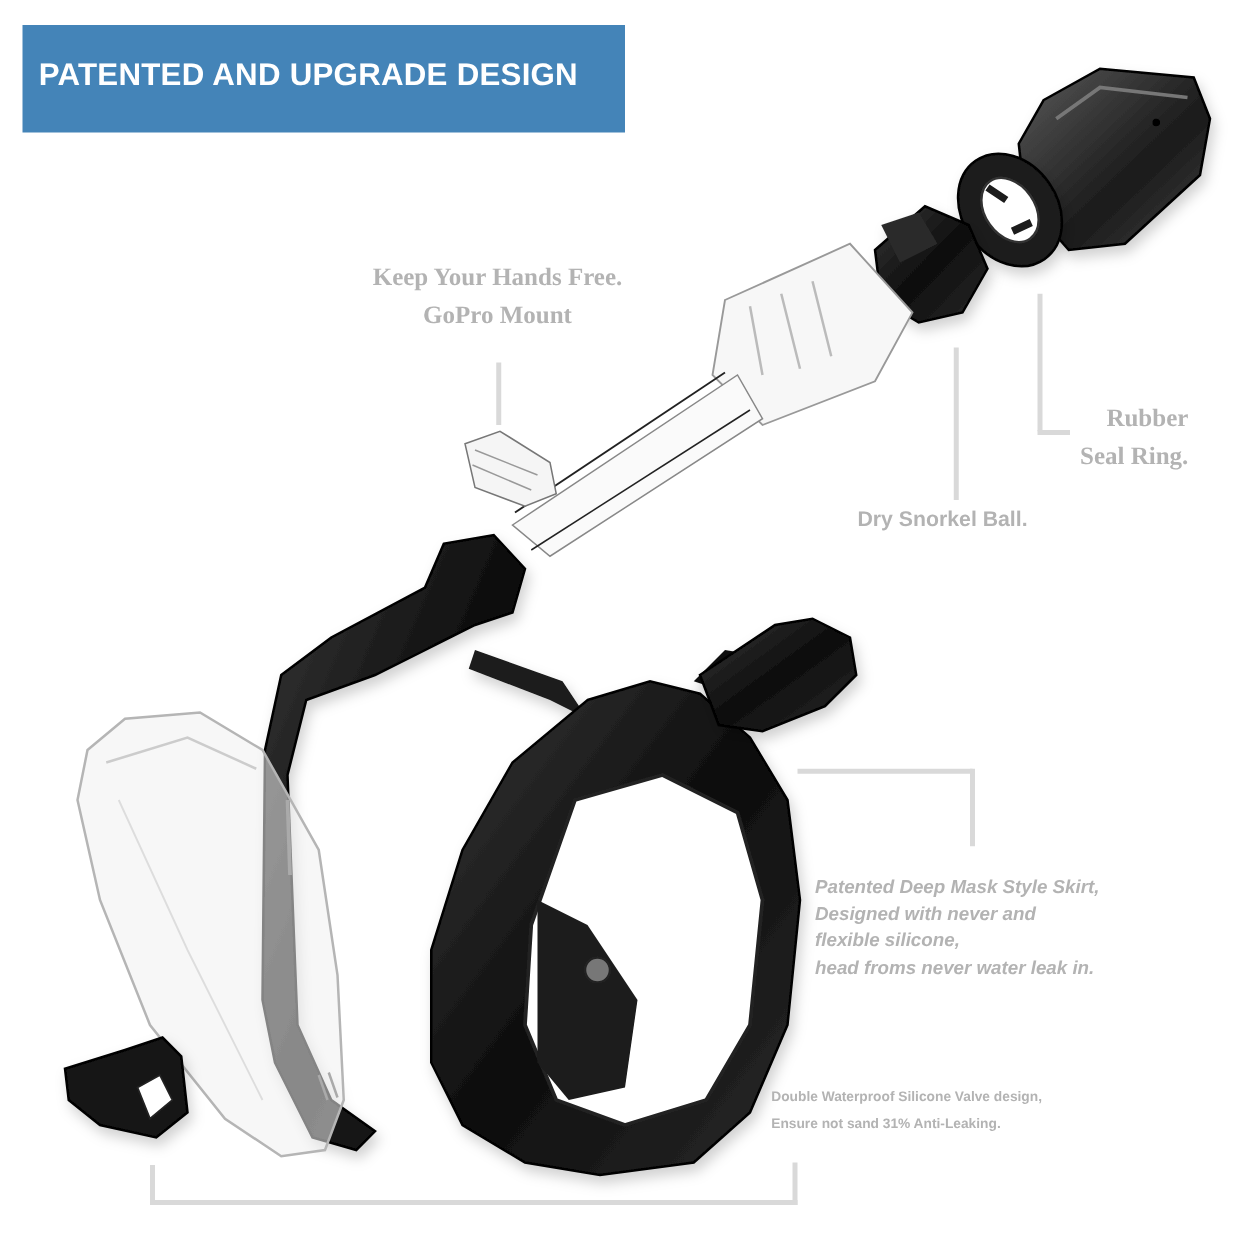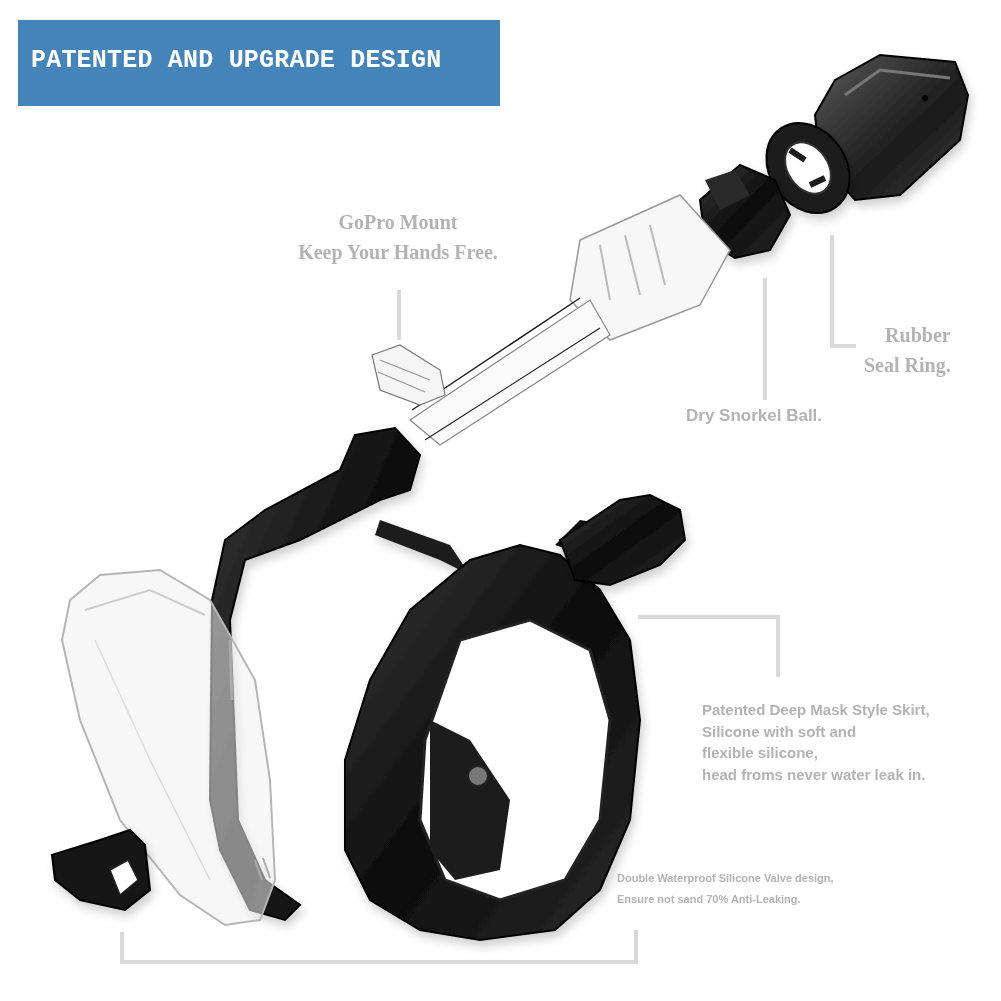--- a/index.html
+++ b/index.html
@@ -1,18 +1,18 @@
 <!DOCTYPE html>
 <html><head>
 <meta charset="utf-8">
 <style>
   html, body { margin:0; padding:0; background:#ffffff; }
   body { width:1001px; height:1001px; position:relative; overflow:hidden; font-family:"Liberation Sans", sans-serif; }
   .banner { position:absolute; left:18px; top:20px; width:482px; height:86px; background:#4484b8; }
-  .banner-text { position:absolute; left:13px; top:26px; color:#ffffff; font-family:Liberation Mono, monospace; font-weight:bold; font-size:25px; letter-spacing:0.2px; white-space:nowrap; }
+  .banner-text { position:absolute; left:13px; top:26px; color:#ffffff; font-family:Liberation Sans, sans-serif; font-weight:bold; font-size:25px; letter-spacing:0.2px; white-space:nowrap; }
   .label-serif { position:absolute; color:#b3b3b3; font-family:"Liberation Serif", serif; font-weight:bold; font-size:20px; line-height:30px; white-space:nowrap;text-align:right; }
   .label-sans { position:absolute; color:#b3b3b3; font-family:"Liberation Sans", sans-serif; font-weight:bold; white-space:nowrap; }
   .line { position:absolute; background:#d9d9d9; }
   svg.art { position:absolute; left:0; top:0; }
 </style>
 </head>
 <body>
 
 <div class="banner">
   <span class="banner-text">PATENTED AND UPGRADE DESIGN</span>
@@ -100,36 +100,36 @@
 <div class="line" style="left:830px; top:235px; width:4px; height:110px;"></div>
 <div class="line" style="left:830px; top:344px; width:26px; height:4px;"></div>
 <div class="line" style="left:763px; top:278px; width:4px; height:122px;"></div>
 <div class="line" style="left:638px; top:615px; width:140px; height:4px;"></div>
 <div class="line" style="left:776px; top:615px; width:4px; height:62px;"></div>
 <div class="line" style="left:120px; top:932px; width:4px; height:32px;"></div>
 <div class="line" style="left:120px; top:960px; width:518px; height:4px;"></div>
 <div class="line" style="left:634px; top:930px; width:4px; height:34px;"></div>
 
 <div class="label-serif" style="left:278px; top:207px; width:240px; text-align:center;">
+  <div>Keep Your Hands Free.</div>
   <div>GoPro Mount</div>
-  <div>Keep Your Hands Free.</div>
 </div>
 
 <div class="label-serif" style="left:864px; top:320px;">
   <div>Rubber</div>
   <div>Seal Ring.</div>
 </div>
 
 <div class="label-sans" style="left:686px; top:406px; font-size:17px;text-align:center;">
   <span>Dry Snorkel Ball.</span>
 </div>
 
-<div class="label-sans" style="left:702px; top:699px; font-size:15px; line-height:21.5px;">
+<div class="label-sans" style="left:652px; top:699px; font-size:15px; line-height:21.5px;font-style:italic;">
   <div>Patented Deep Mask Style Skirt,</div>
-  <div>Silicone with soft and</div>
+  <div>Designed with never and</div>
   <div>flexible silicone,</div>
   <div>head froms never water leak in.</div>
 </div>
 
 <div class="label-sans" style="left:617px; top:868px; font-size:11px; line-height:21px;">
   <div>Double Waterproof Silicone Valve design,</div>
-  <div>Ensure not sand 70% Anti-Leaking.</div>
+  <div>Ensure not sand 31% Anti-Leaking.</div>
 </div>
 
 </body></html>

